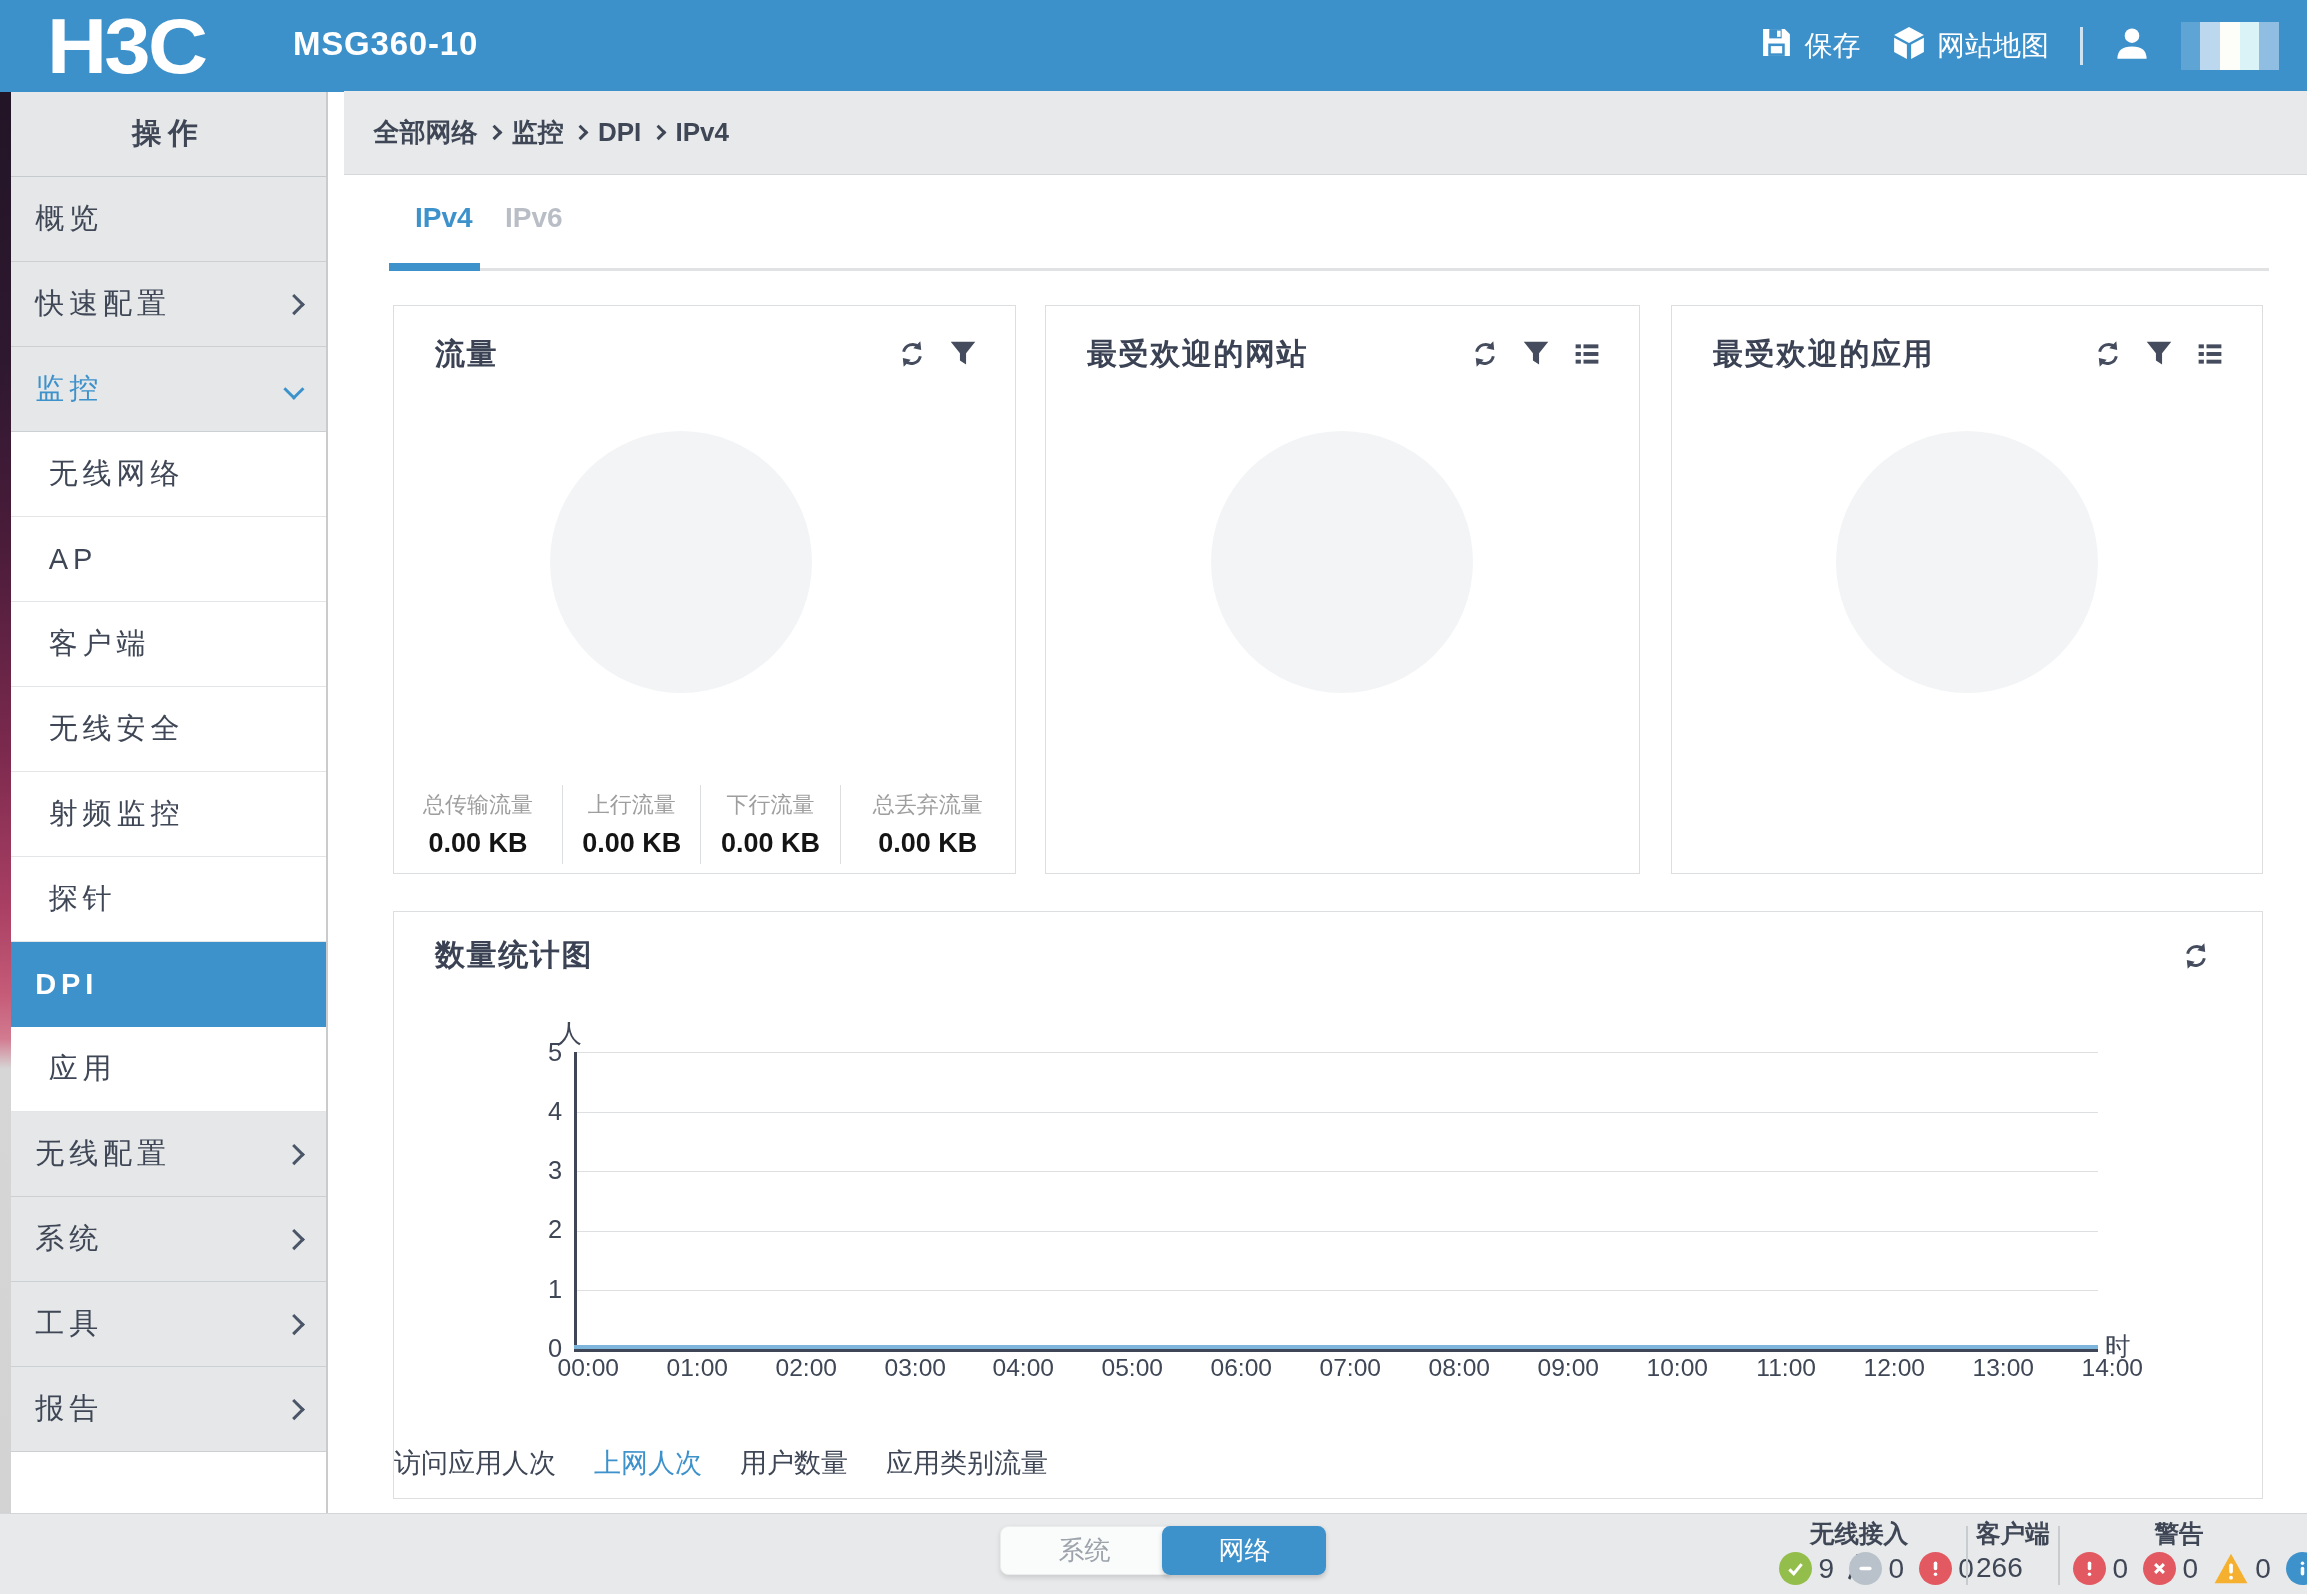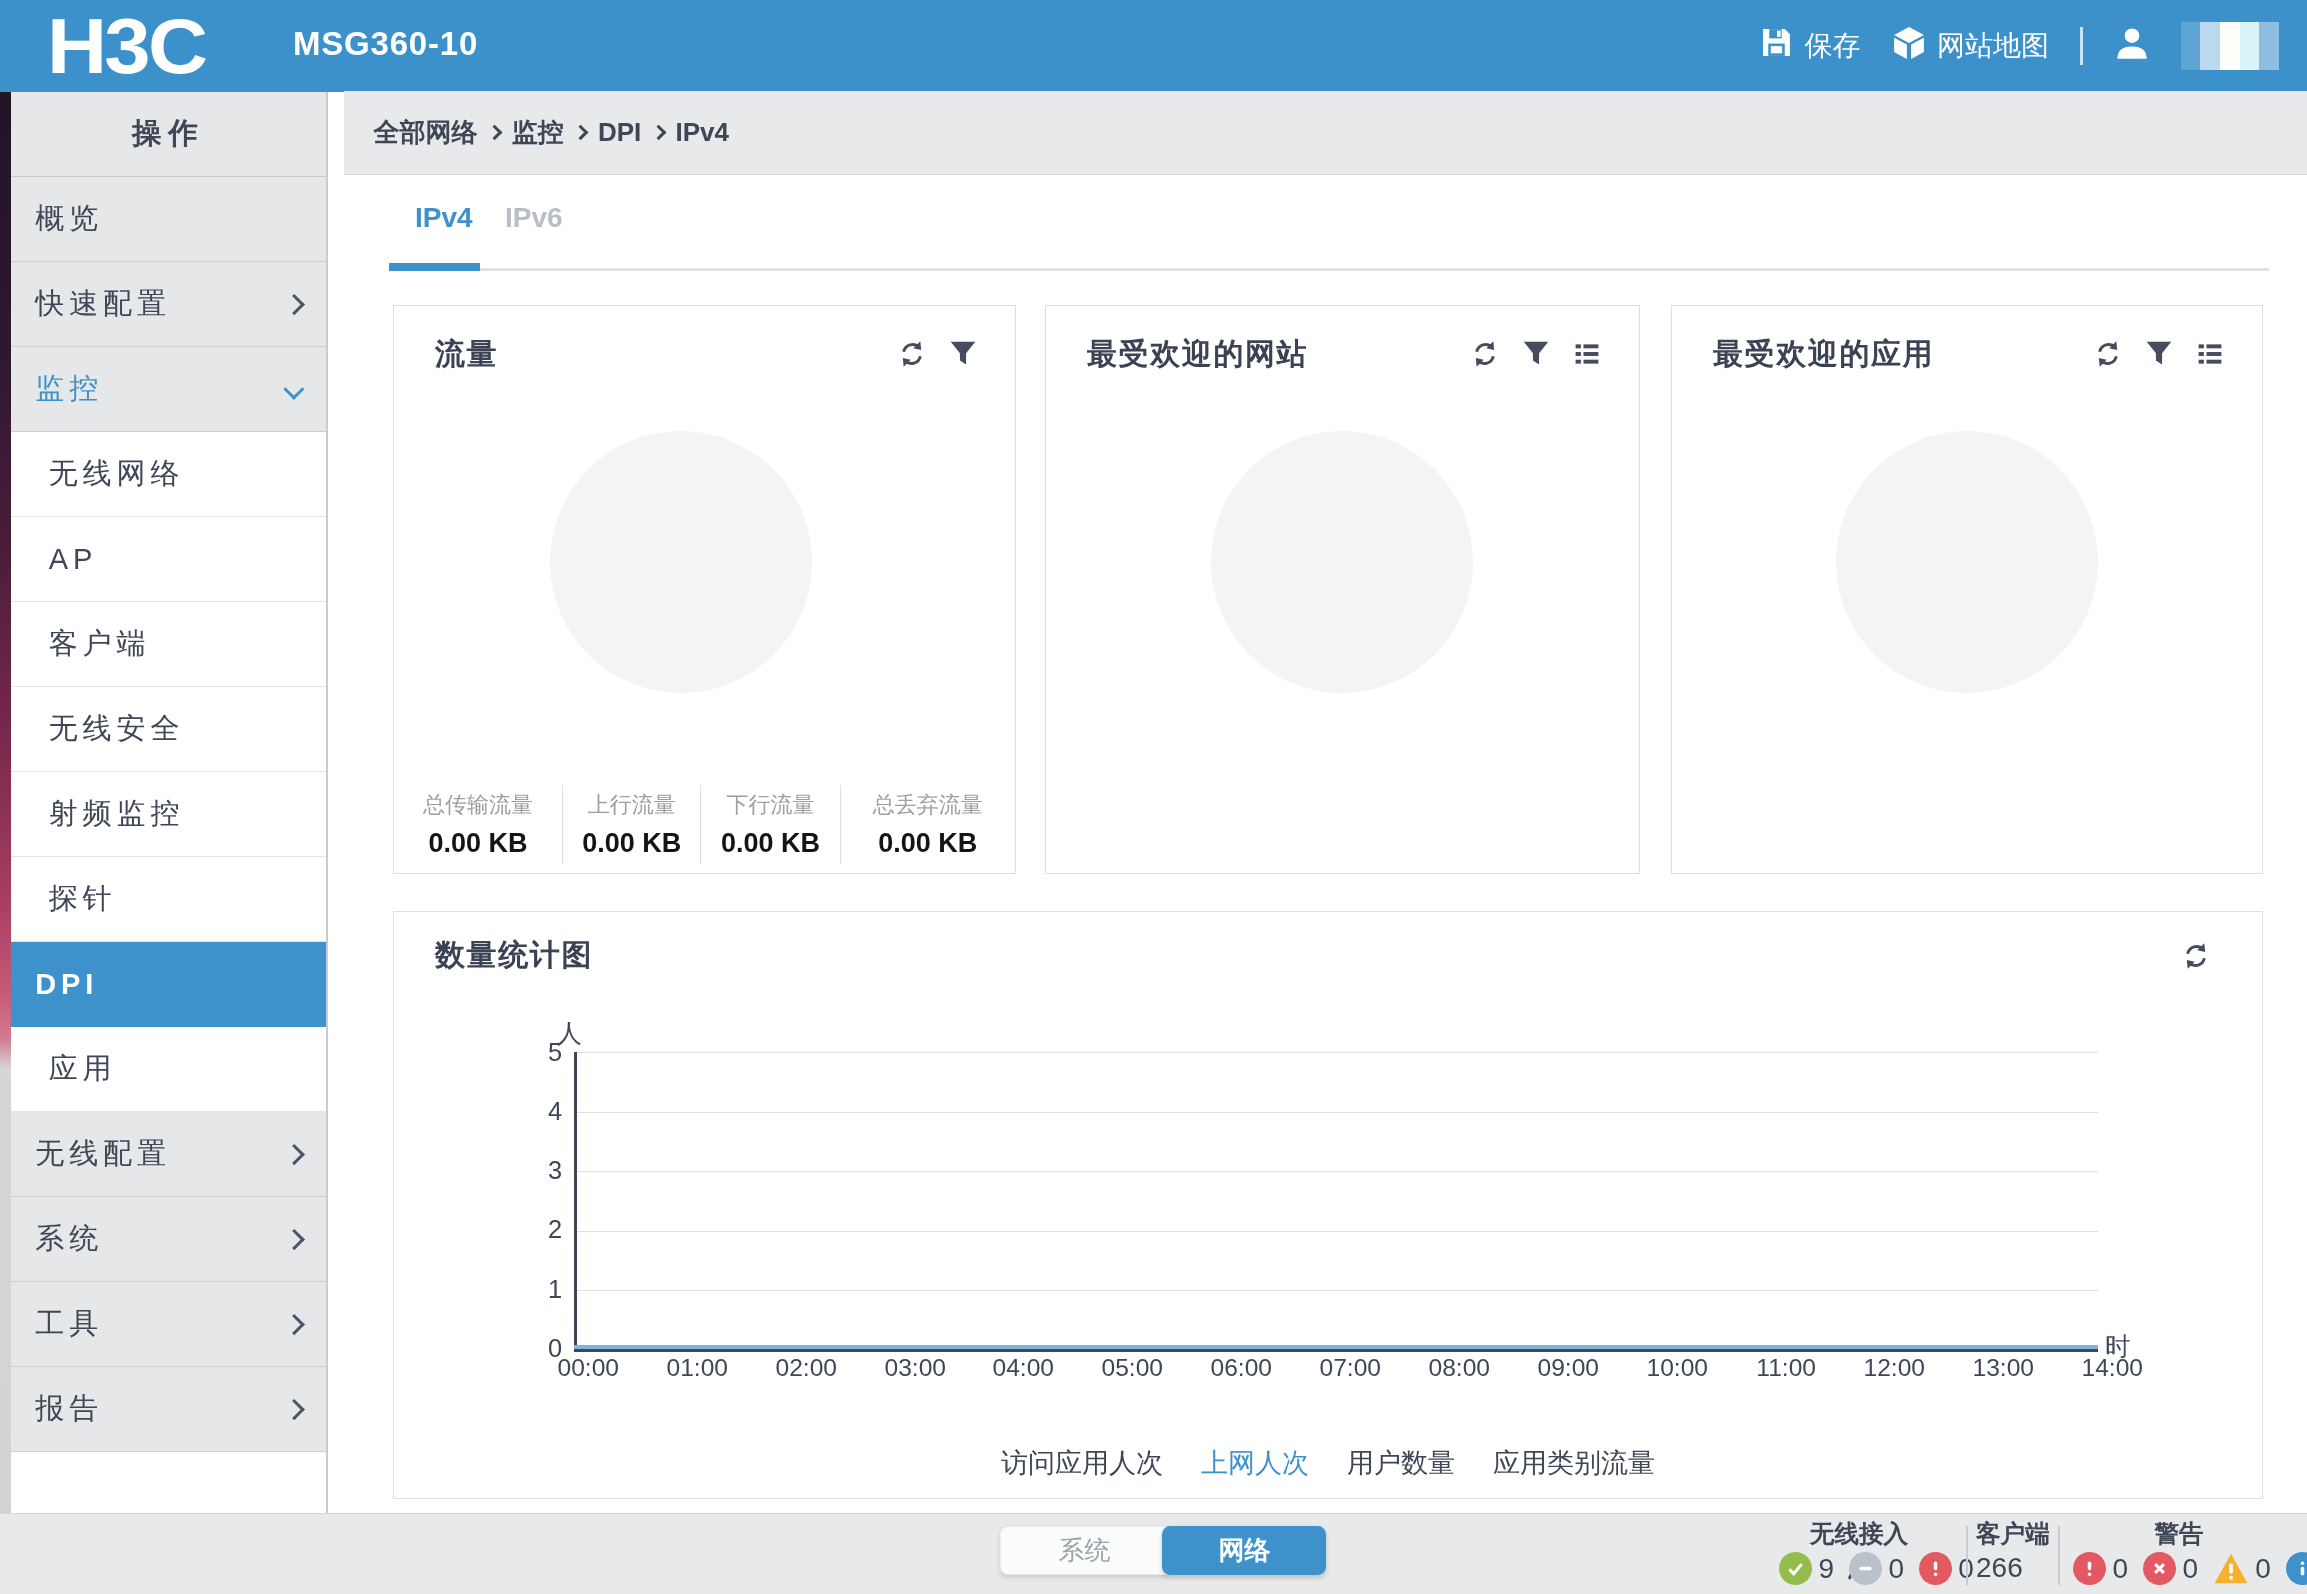--- a/index.html
+++ b/index.html
@@ -68,31 +68,31 @@
   .chart-refresh{position:absolute;right:52px;top:29.5px;color:#444C5E;cursor:pointer;}
   .y-unit{position:absolute;left:139px;top:105px;width:49px;text-align:right;font-size:25.4px;color:#3F4756;}
   .x-unit{position:absolute;left:1711px;top:418px;font-size:25.4px;color:#3F4756;}
   .plot{position:absolute;left:180px;top:140px;width:1524px;height:297px;}
   .gridline{position:absolute;left:0;width:100%;height:0.8px;background:#DDDFE1;}
   .y-axis{position:absolute;left:0;top:0;width:2.5px;height:300px;background:#3F4756;}
   .x-axis{position:absolute;left:0;bottom:-2.5px;width:100%;height:2.5px;background:#3F4756;}
   .series-line{position:absolute;left:0;bottom:0;width:100%;height:4.1px;background:#7DB5DD;}
   .y-tick{position:absolute;left:86px;width:82px;text-align:right;font-size:25.4px;color:#3F4756;line-height:31px;}
   .x-tick{position:absolute;width:90px;top:442px;text-align:right;font-size:24.6px;color:#3F4756;}
-  .legend{position:absolute;left:0;top:533px;width:100%;display:flex;justify-content:center;gap:38px;font-size:27px;color:#3F4756;}
+  .legend{position:absolute;left:0;top:533px;width:100%;display:flex;justify-content:flex-start;gap:38px;font-size:27px;color:#3F4756;}
   .legend span{cursor:pointer;}
   .legend .active{color:#3E92CC;}
 
   
   .footer{position:absolute;left:0;top:1513px;width:2307px;height:81px;background:#E8E9EA;border-top:0.8px solid #D3D5D7;box-sizing:border-box;}
   .toggle{position:absolute;left:1000px;top:11.5px;display:flex;}
   .btn-system{width:169px;height:49px;background:#FAFBFB;border:0.8px solid #ECECEC;border-radius:8.2px 0 0 8.2px;box-shadow:0 2.5px 4.9px rgba(0,0,0,.12);
               display:flex;align-items:center;justify-content:center;font-size:26px;color:#9CA3AB;box-sizing:border-box;cursor:pointer;}
   .btn-network{width:164px;height:49px;background:#3E92CC;border-radius:8.2px;box-shadow:0 2.5px 4.9px rgba(0,0,0,.18);margin-left:-6.6px;
-               display:flex;align-items:center;justify-content:center;font-size:26px;color:#fff;font-weight:700;cursor:pointer;}
+               display:flex;align-items:center;justify-content:center;font-size:26px;color:#fff;font-weight:400;cursor:pointer;}
   .fgroup-label{position:absolute;top:3.3px;font-size:24.6px;font-weight:700;color:#3F4756;}
   .fgroup-row{position:absolute;top:38px;display:flex;align-items:center;}
   .badge{width:33px;height:33px;border-radius:50%;display:flex;align-items:center;justify-content:center;flex:0 0 auto;}
   .badge svg{display:block;}
   .bnum{font-size:28px;color:#3F4756;margin:0 14.7px 0 6.6px;}
   .f-divider{position:absolute;top:11.5px;width:1.6px;height:59px;background:#C9CCCF;}
   .clients-value{position:absolute;left:1976px;top:38px;font-size:28px;color:#3F4756;}
 </style>
 </head>
 <body>

